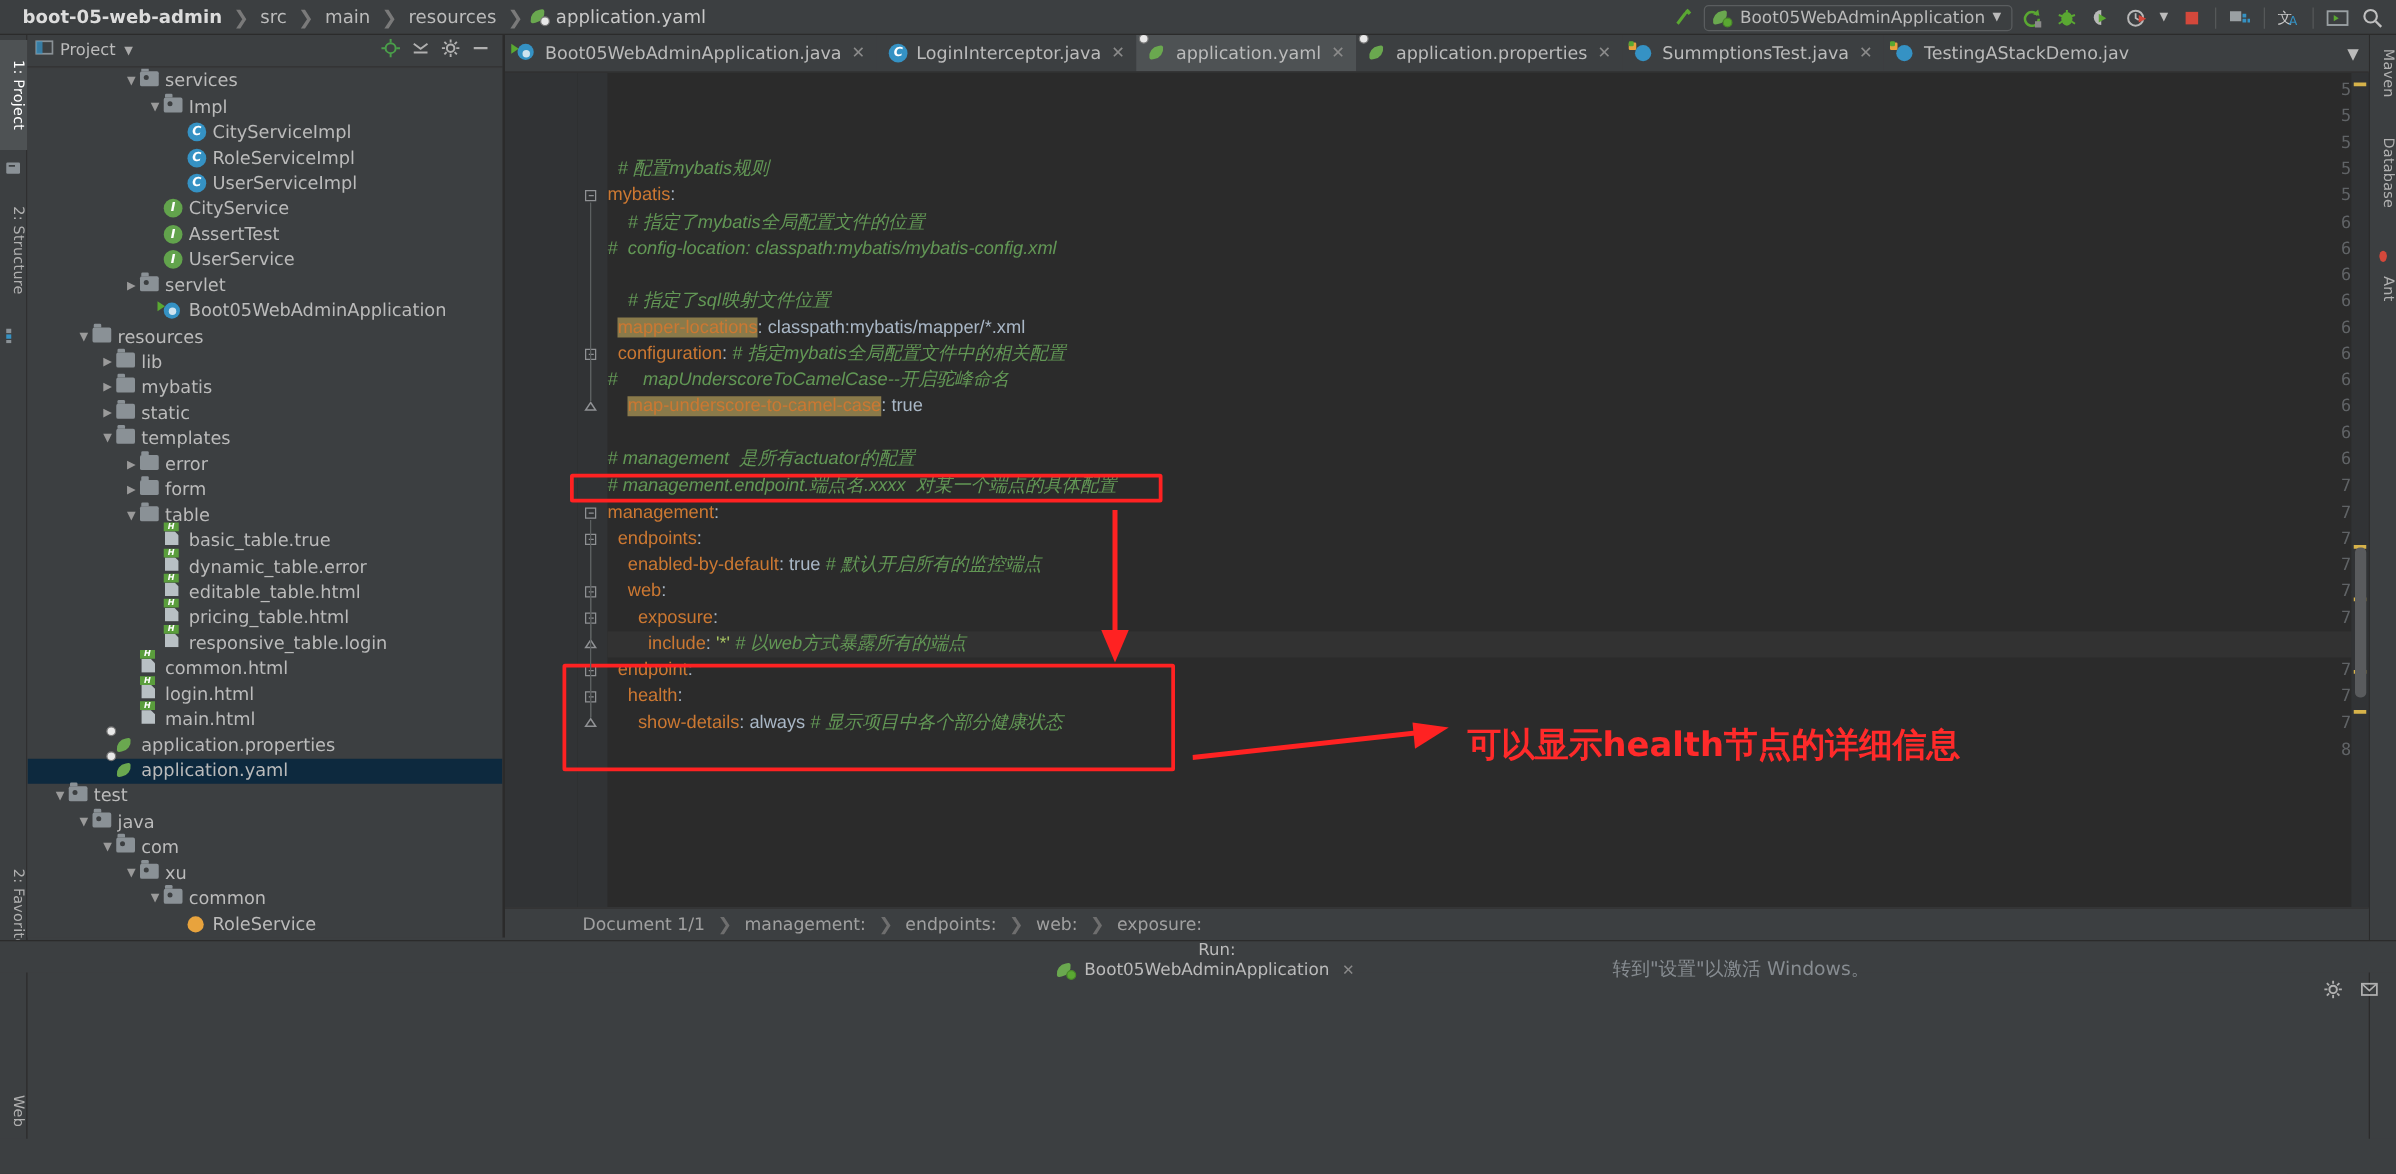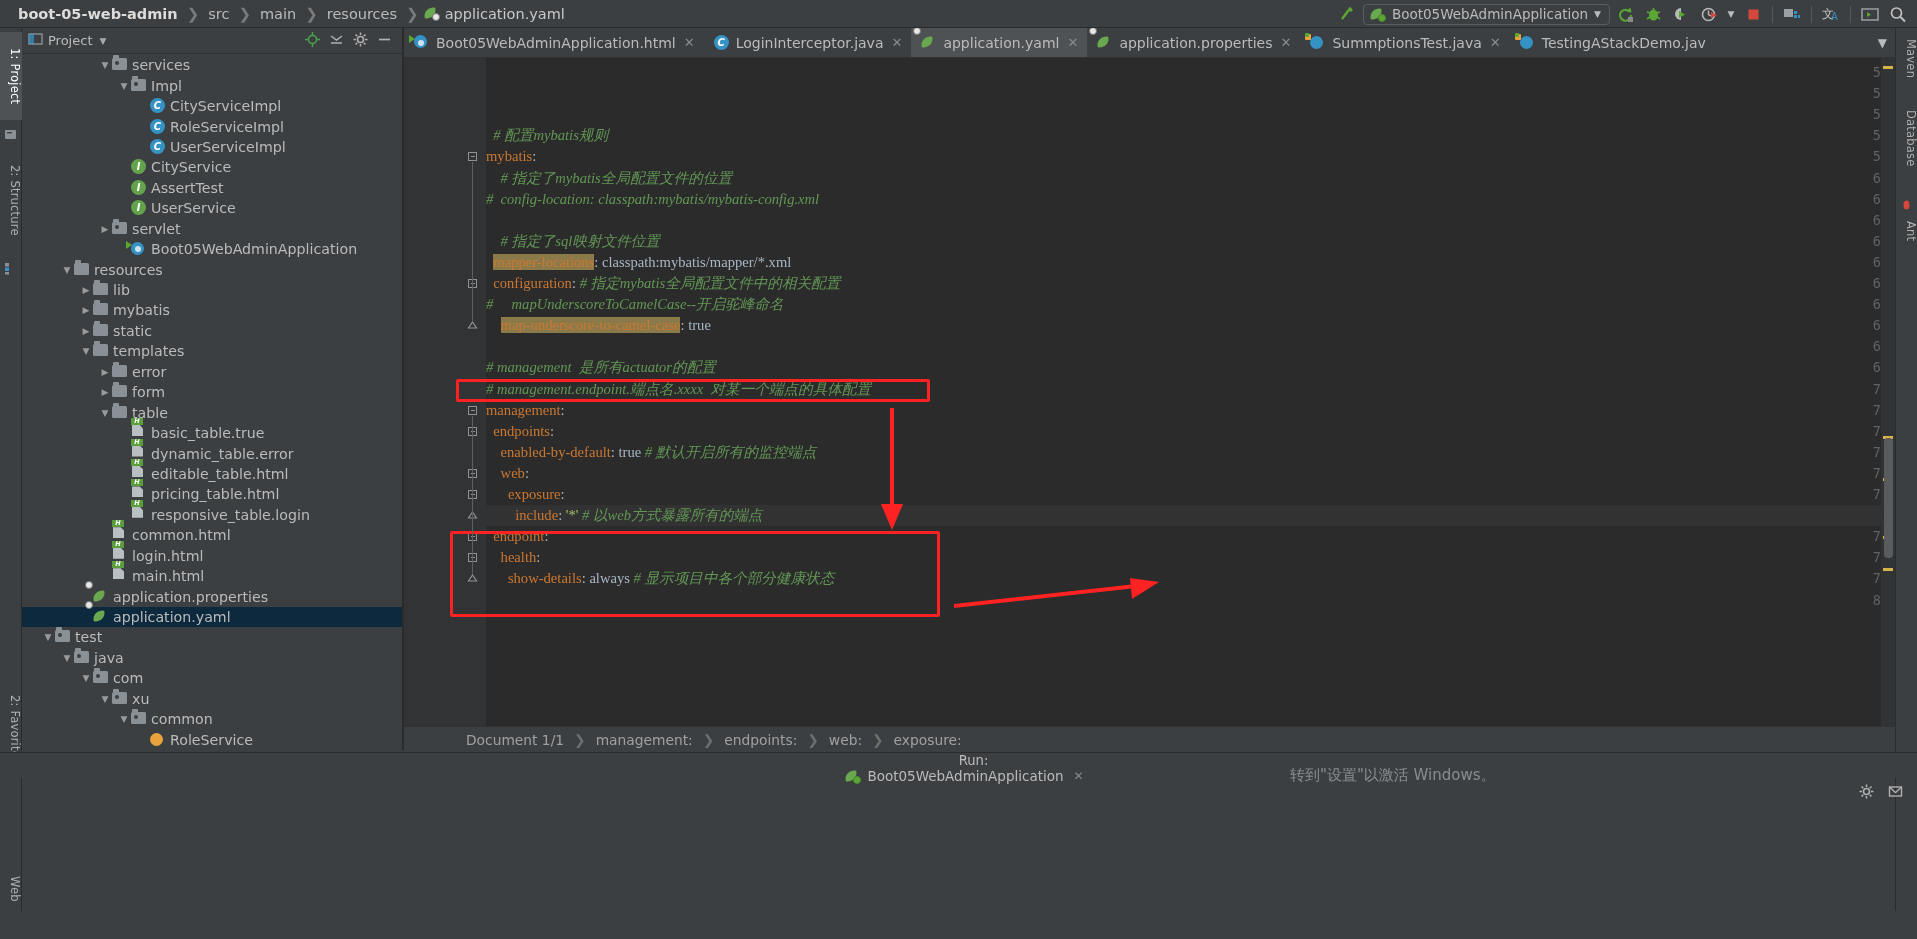--- a/index.html
+++ b/index.html
@@ -150,21 +150,21 @@
   .fold {
     position:absolute; left:62px; width:13px; height:13px; color:#8f9194; font-size:11px;
     display:flex; align-items:center; justify-content:center;
   }
   .fold .bx { width:9px; height:9px; border:1px solid #8f9194; position:relative; }
   .fold .bx::after { content:""; position:absolute; left:1.5px; top:3px; width:4px; height:1px; background:#8f9194; }
   .foldline { position:absolute; left:68px; width:1px; background:#5c6061; }
 
   .code {
     position: absolute; left: 82px; top: 0; width: 1409px; height: 668px;
-    font-family: Liberation Serif, serif;
+    font-family: Liberation Sans, sans-serif;
     font-size: 14.6px; white-space: pre; color: #a9b7c6;
   }
   .cl { position: absolute; left: 0; height: 21.1px; line-height: 21.1px; white-space: pre; }
   .cl.hl { background: #323232; width: 1409px; }
   .k-key { color: #cc7832; }
   .k-str { color: #a5c261; }
   .k-val { color: #a9b7c6; }
   .k-cmt { color: #629755; font-style: italic; }
   .k-hlname { color: #cc7832; background: #8a7a4a; }
 
@@ -593,21 +593,21 @@
           <span class="ticon"><i class="ic-assert"><i class="c"></i></i></span>
           <span class="tlabel">RoleService</span>
         </div>
       </div>
   </div>
   <div class="vsplit"></div>
 
   <div class="tabbar" id="tabbar">
       <div class="etab">
         <span class="ticon"><i class="ic-springapp"><i class="c"></i><i class="sm"></i><i class="ar"></i></i></span>
-        <span>Boot05WebAdminApplication.html</span>
+        <span>Boot05WebAdminApplication.java</span>
         <span class="x">✕</span>
       </div>
       <div class="etab">
         <span class="ticon">
           <i class="ic-c">C</i>
         </span>
         <span>LoginInterceptor.java</span>
         <span class="x">✕</span>
       </div>
       <div class="etab active">
@@ -720,20 +720,21 @@
 
     <svg class="arrow-svg" style="left:460px; top:350px; width:60px; height:130px;" viewBox="0 0 60 130">
       <path d="M28 0 L28 100" stroke="#ff2222" stroke-width="4" fill="none"></path>
       <path d="M28 122 L17 96 L39 96 Z" fill="#ff2222"></path>
     </svg>
     <svg class="arrow-svg" style="left:550px; top:490px; width:210px; height:70px;" viewBox="0 0 210 70">
       <path d="M0 58 L182 38" stroke="#ff2222" stroke-width="4" fill="none"></path>
       <path d="M205 34 L178 51 L176 30 Z" fill="#ff2222"></path>
     </svg>
 
+    <div class="red-note" style="left:770px; top:520px;">可以显示health节点的详细信息</div>
   <div class="foldline" style="top: 104.4px; height: 158.8px; left: 68px;"></div>
       <div class="foldline" style="top: 231px; height: 32.2px; left: 68px;"></div>
       <div class="foldline" style="top: 357.6px; height: 158.8px; left: 68px;"></div>
       <div class="foldline" style="top: 378.7px; height: 74.4px; left: 68px;"></div>
       <div class="foldline" style="top: 420.9px; height: 32.2px; left: 68px;"></div>
       <div class="foldline" style="top: 442px; height: 11.1px; left: 68px;"></div>
       <div class="foldline" style="top: 484.2px; height: 32.2px; left: 68px;"></div>
       <div class="foldline" style="top: 505.3px; height: 11.1px; left: 68px;"></div>
     </div>
 

